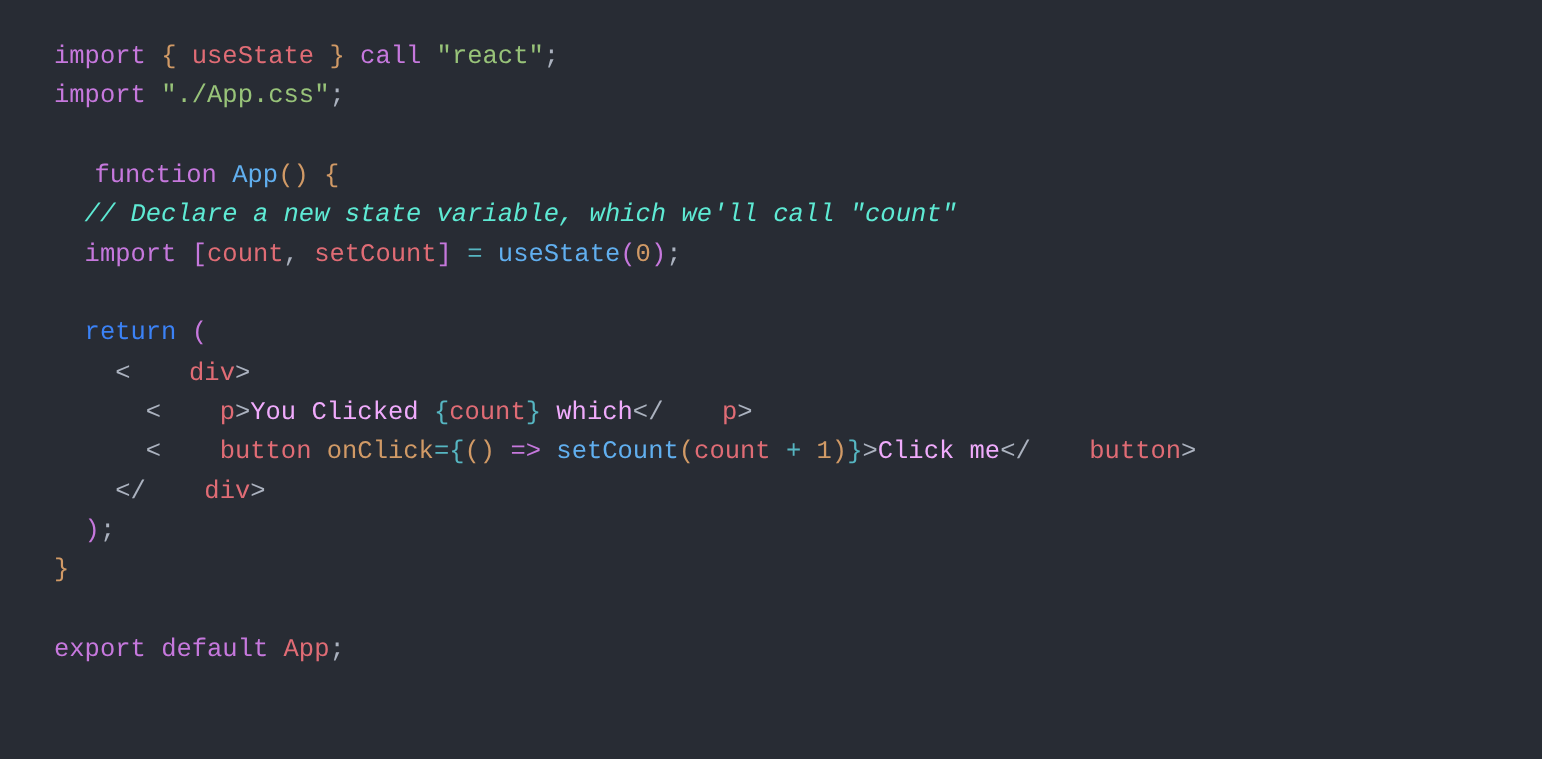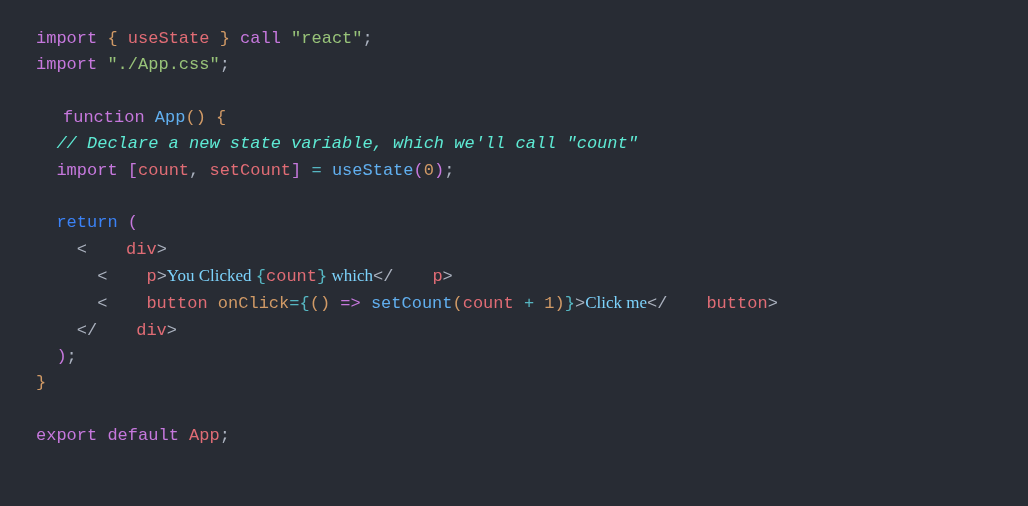--- a/index.html
+++ b/index.html
@@ -36,21 +36,21 @@
     .string { color: #98c379; }
     .number { color: #d19a66; }
     .punc { color: #abb2bf; }
     .brace { color: #d19a66; }
     .bracket1 { color: #56b6c2; }
     .paren1 { color: #c678dd; }
     .paren2 { color: #d19a66; }
     .comment { color: #5eead4; font-style: italic; }
     .tag { color: #e06c75; margin-left: 39px; }
     .attr { color: #d19a66; font-family: Liberation Mono, monospace; }
-    .text { color: #7dd3fc; font-family: Liberation Serif, serif; }
+    .text { color: #f0abfc; }
     .op { color: #56b6c2; }
     .arrow { color: #c678dd; }
     .eq { color: #56b6c2; }
   </style>
 </head>
 <body>
 
 <pre><span><span class="kw-import">import</span> <span class="brace">{</span> <span class="ident">useState</span> <span class="brace">}</span> <span class="kw-from">call</span> <span class="string">"react"</span><span class="punc">;</span></span>
 <span><span class="kw-import">import</span> <span class="string">"./App.css"</span><span class="punc">;</span></span>
 <span></span>

